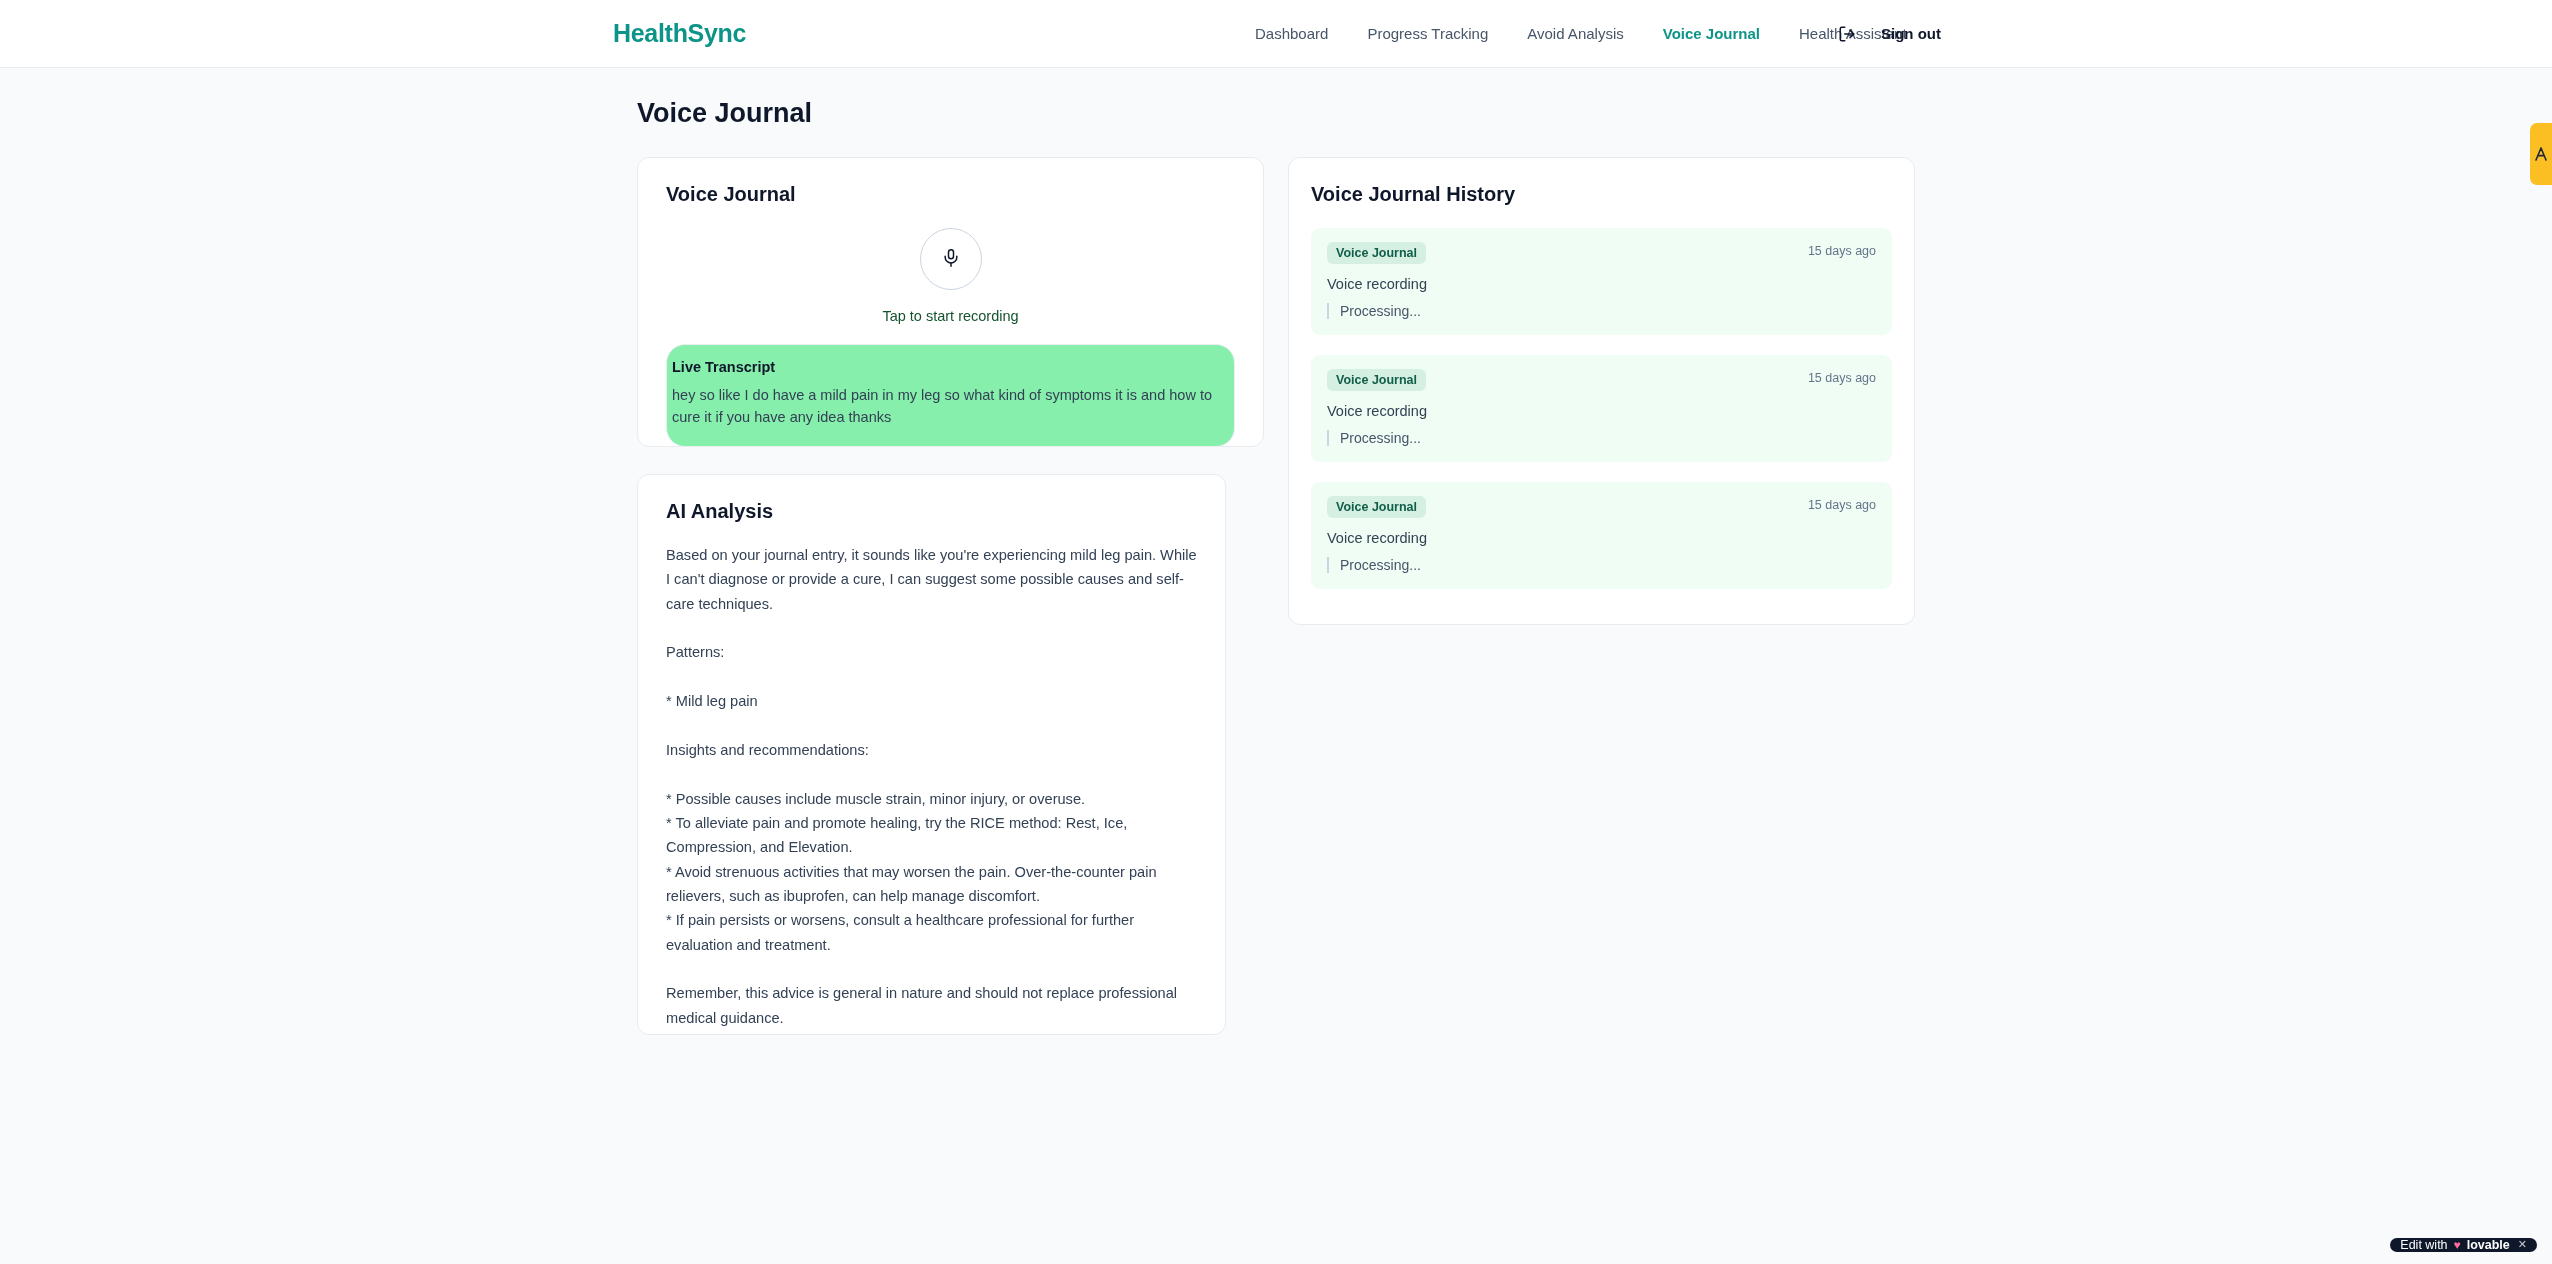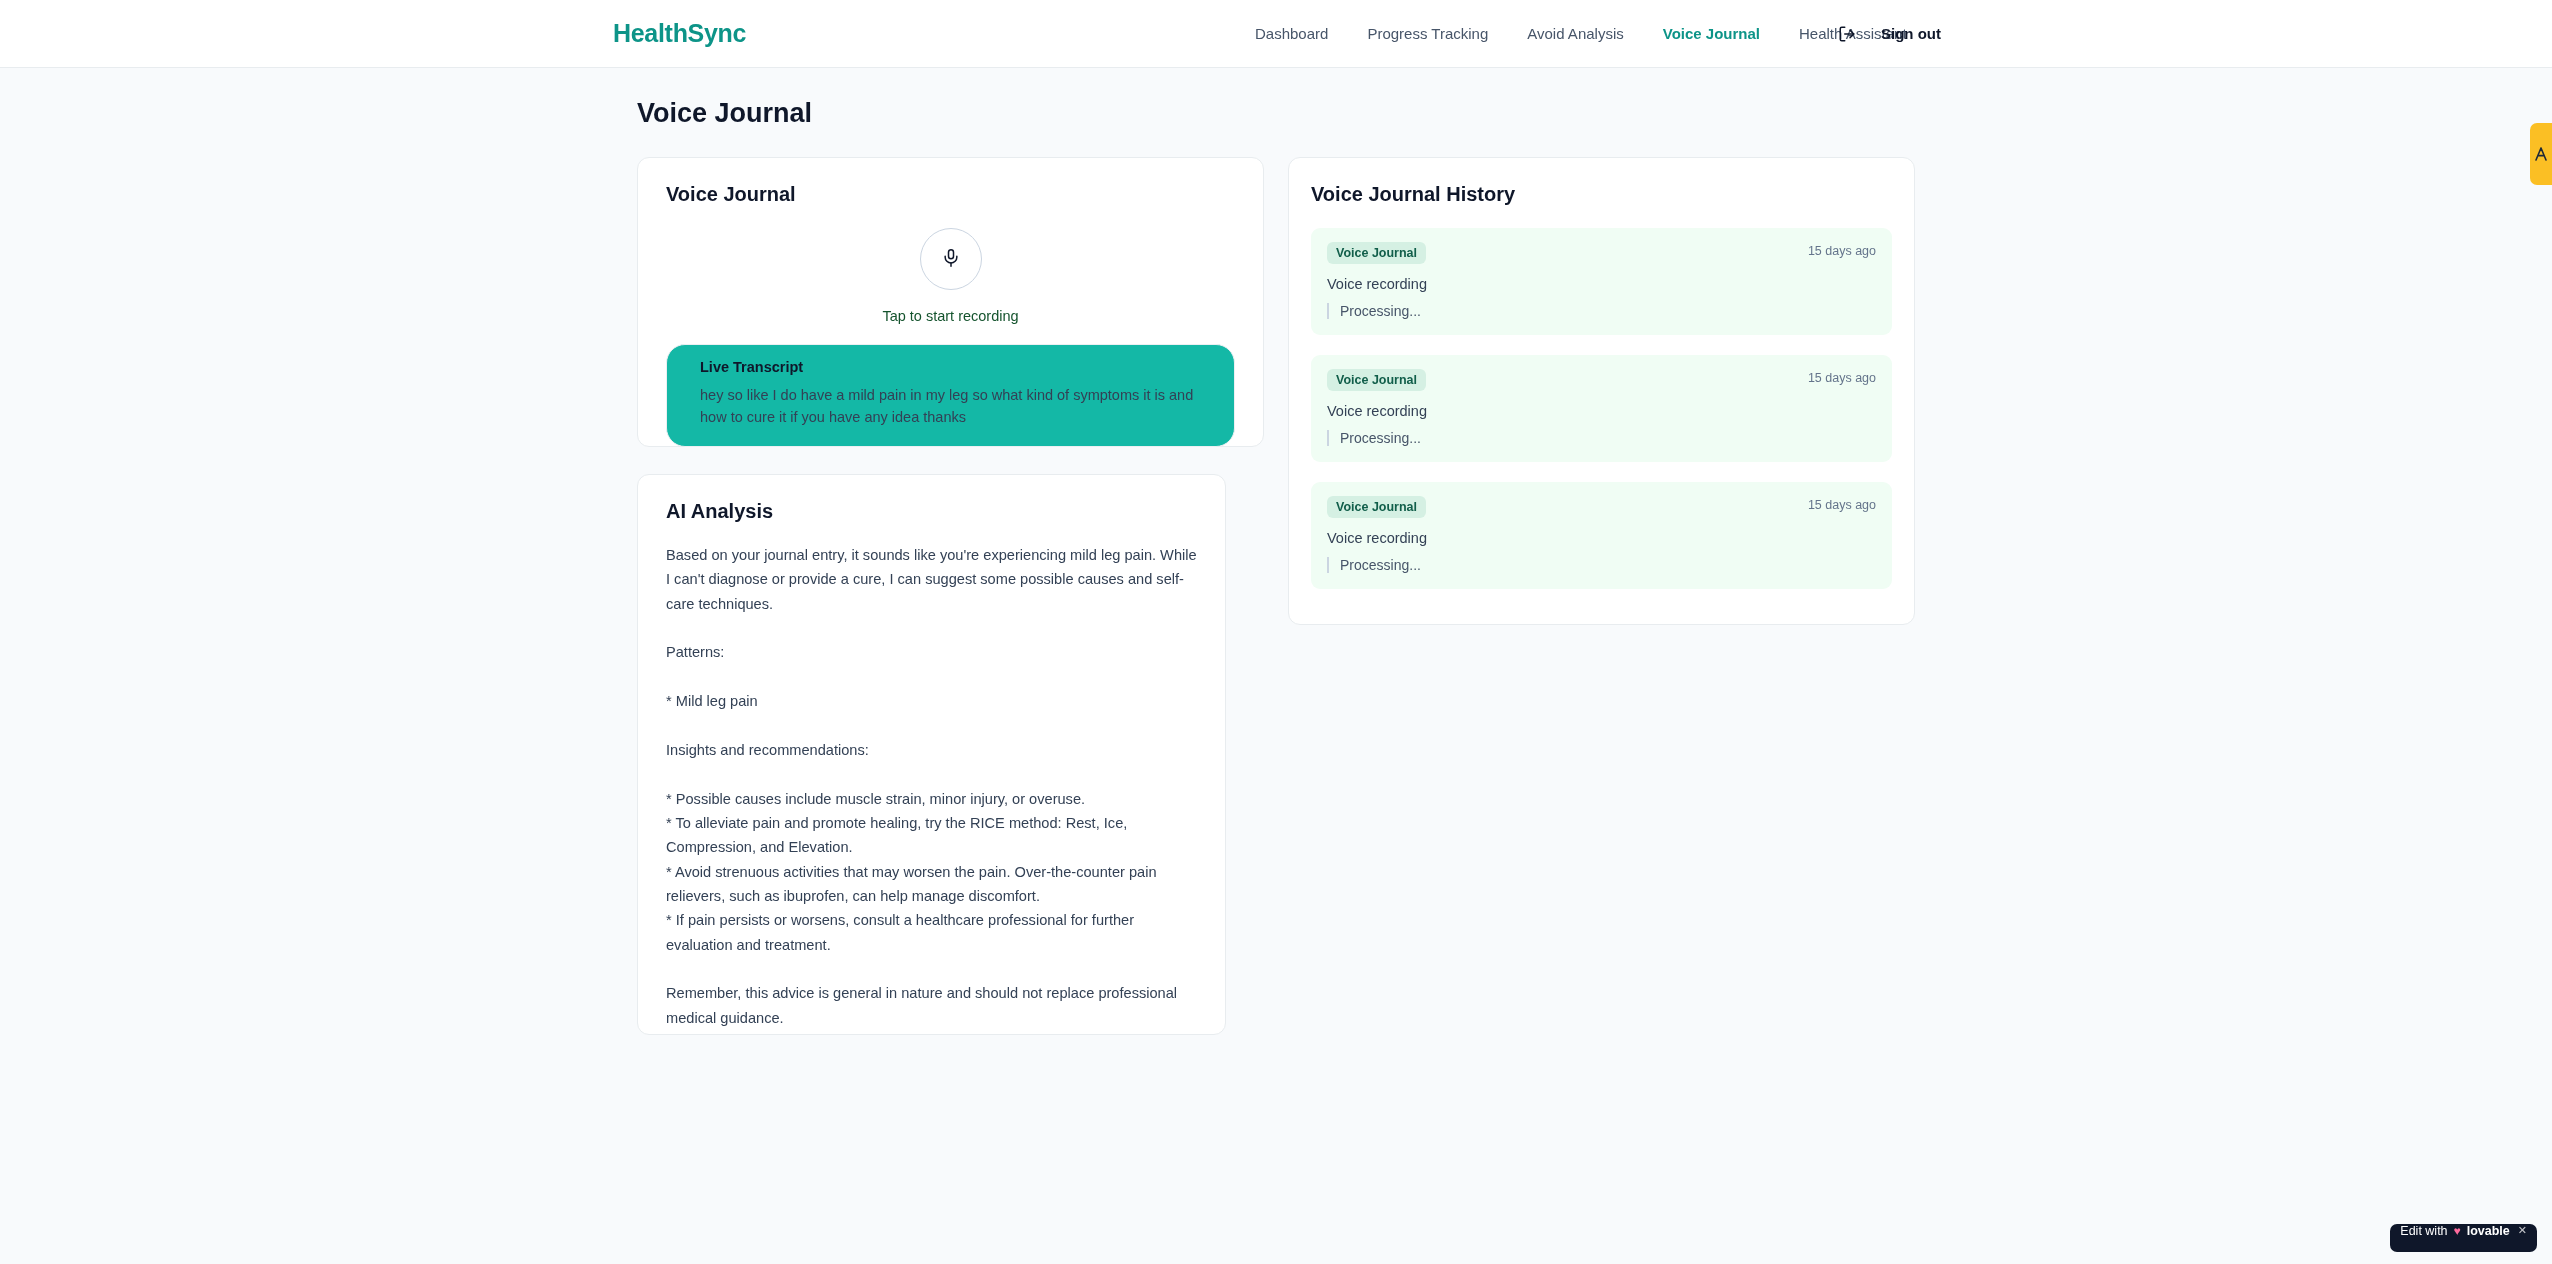--- a/index.html
+++ b/index.html
@@ -109,24 +109,24 @@
     justify-content: center;
     cursor: pointer;
   }
   .mic-hint {
     margin-top: 18px;
     font-size: 14.5px;
     color: #14532d;
   }
   .transcript-box {
     margin-top: 20px;
-    background: #14b8a6;
+    background: #86efac;
     border: 1px solid #eceff2;
     border-radius: 19px;
-    padding: 14px 15px 17px 33px;
+    padding: 14px 15px 17px 5px;
   }
   .transcript-label {
     font-size: 14.5px;
     font-weight: bold;
     color: #0f172a;
     margin-bottom: 9px;
   }
   .transcript-text {
     font-size: 14.5px;
     line-height: 1.55;
@@ -215,21 +215,21 @@
     justify-content: center;
     cursor: pointer;
   }
   .edge-tab svg { display: block; }
 
   
   .lovable-badge {
     position: absolute;
     right: 15px;
     bottom: 12px;
-    height: 28px;
+    height: 14px;
     background: #0f172a;
     color: #ffffff;
     border-radius: 7px;
     display: flex;
     align-items: flex-start;
     gap: 6px;
     padding: 0 10px;
     font-size: 12.5px;
     cursor: pointer;
   }

